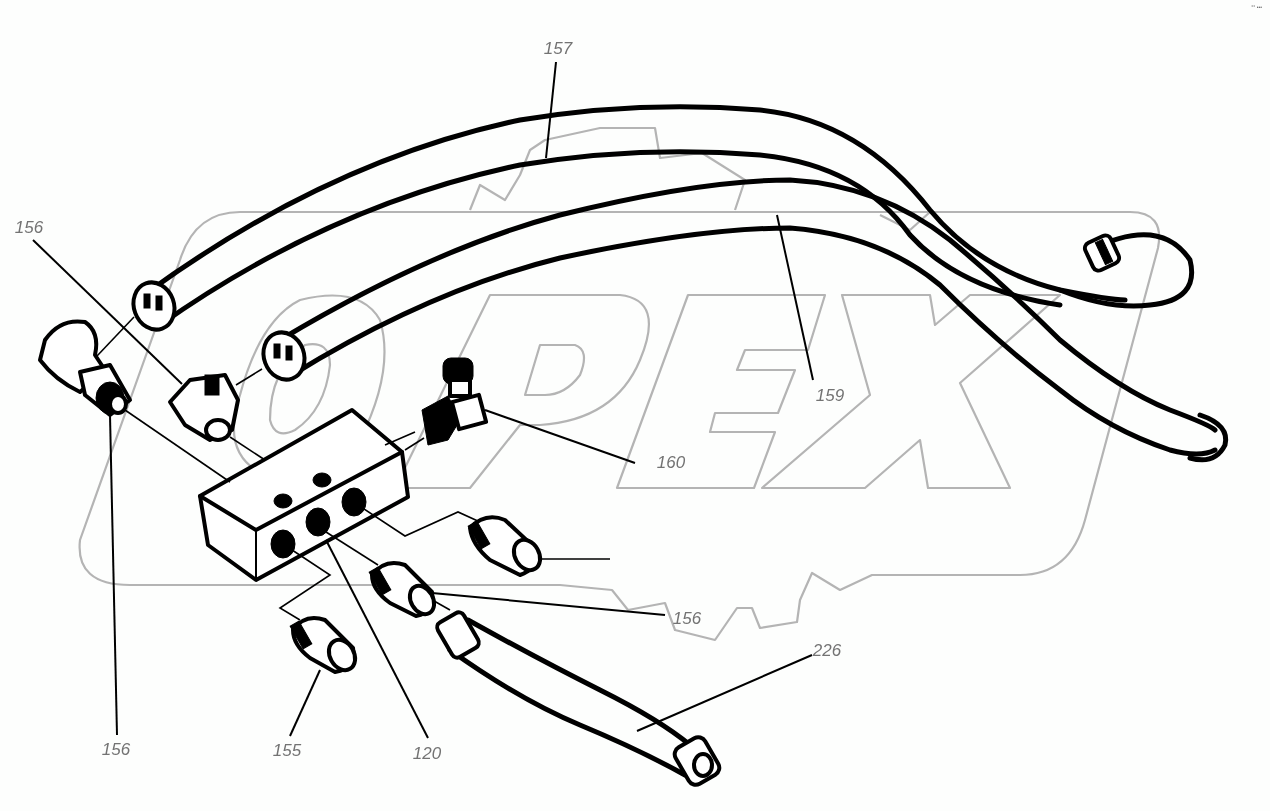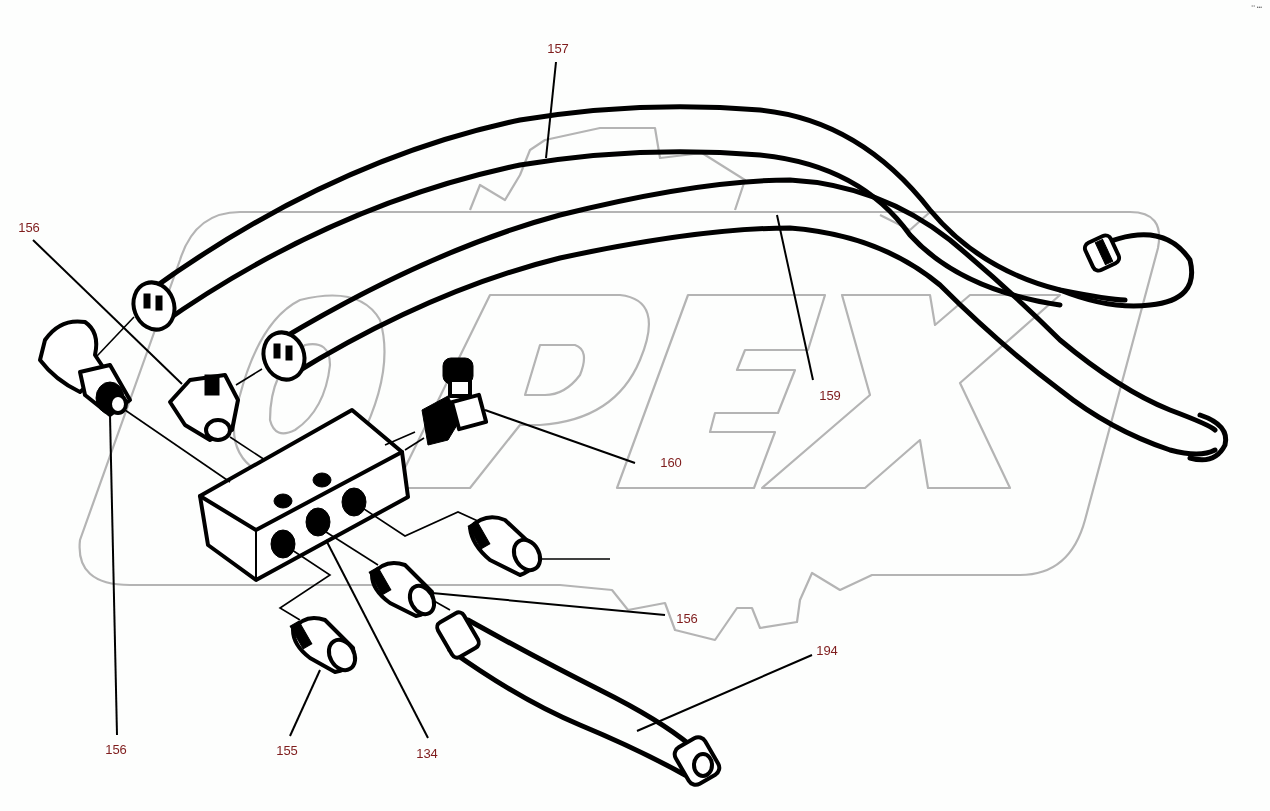--- a/index.html
+++ b/index.html
@@ -5,22 +5,22 @@
     html, body { margin: 0; padding: 0; background: #fdfefd; }
     body { width: 1270px; height: 811px; overflow: hidden; position: relative;
            font-family: "Liberation Sans", sans-serif; }
     #diagram { position: absolute; left: 0; top: 0; width: 1270px; height: 811px; }
     .wm { fill: none; stroke: #b4b4b4; stroke-width: 2.2; stroke-linejoin: round; }
     .part { fill: none; stroke: #000; stroke-width: 5; stroke-linecap: round; stroke-linejoin: round; }
     .part-fill { fill: #fff; stroke: #000; stroke-width: 4; stroke-linejoin: round; }
     .solid { fill: #000; stroke: #000; }
     .leader { stroke: #000; stroke-width: 2; fill: none; }
     .thin { stroke: #000; stroke-width: 1.6; fill: none; }
-    .callout { position: absolute; font-size: 13px; color: #7f1d1d; line-height: 1;
-               transform: translate(-50%, -50%); white-space: nowrap; }
+    .callout { position: absolute; font-size: 17px; color: #737373; line-height: 1;
+               transform: translate(-50%, -50%); white-space: nowrap; font-style: italic; }
     .corner-mark { position: absolute; right: 8px; top: 4px; font-size: 5px; color: #666; }
   </style>
 </head>
 <body>
 
 <svg id="diagram" viewBox="0 0 1270 811" xmlns="http://www.w3.org/2000/svg">
 
   <g>
 
     <path class="wm" d="M240,212 L1130,212 Q1165,212 1158,248 L1085,520 Q1070,575 1020,575
@@ -150,18 +150,18 @@
     <line class="leader" x1="320" y1="670" x2="290" y2="736"></line>
     <line class="leader" x1="326" y1="540" x2="428" y2="738"></line>
   </g>
 </svg>
 
 <div class="callout" style="left:558px; top:48px;">157</div>
 <div class="callout" style="left:29px; top:227px;">156</div>
 <div class="callout" style="left:830px; top:395px;">159</div>
 <div class="callout" style="left:671px; top:462px;">160</div>
 <div class="callout" style="left:687px; top:618px;">156</div>
-<div class="callout" style="left:827px; top:650px;">194</div>
+<div class="callout" style="left:827px; top:650px;">226</div>
 <div class="callout" style="left:116px; top:749px;">156</div>
 <div class="callout" style="left:287px; top:750px;text-align:right;">155</div>
-<div class="callout" style="left:427px; top:753px;">134</div>
+<div class="callout" style="left:427px; top:753px;">120</div>
 
 <div class="corner-mark">°° •••</div>
 
 </body></html>

